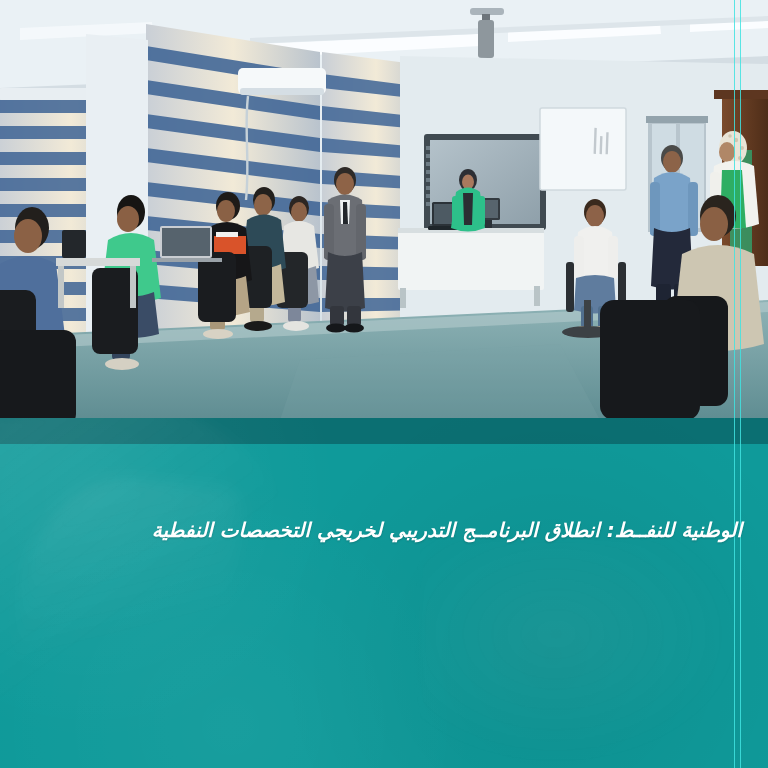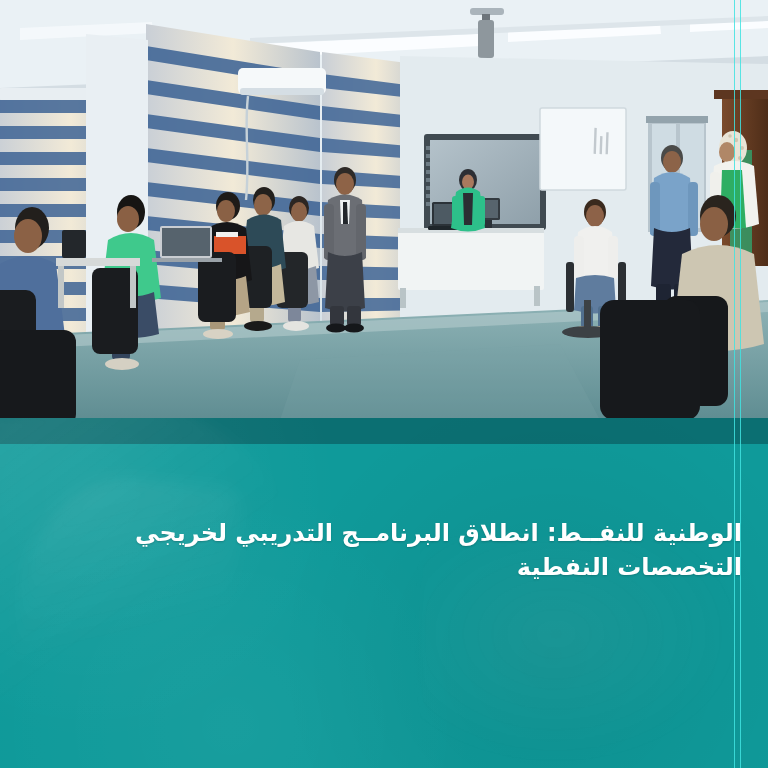--- a/index.html
+++ b/index.html
@@ -36,23 +36,23 @@
            filter:blur(4px); }
 
   
   .vline { position:absolute; top:0; width:1px; height:768px; background:#3fe3e0; opacity:.85; }
   .vline.a { left:734px; }
   .vline.b { left:740px; }
 
   
   #headline { position:absolute; right:26px; top:516px; width:706px;
               text-align:right; direction:rtl; color:#ffffff;
-              font-size:24px; font-weight:bold; line-height:1.42;
+              font-size:20px; font-weight:bold; line-height:1.42;
               letter-spacing:0px;
-              text-shadow:0 1px 2px rgba(0,0,0,.18); }
+              text-shadow:0 1px 2px rgba(0,0,0,.18);font-style:italic; }
 
   
   #footer { position:absolute; left:0; top:650px; width:768px; height:80px; }
 </style>
 </head>
 <body>
 
 <div id="card">
 
   <div id="photo">

